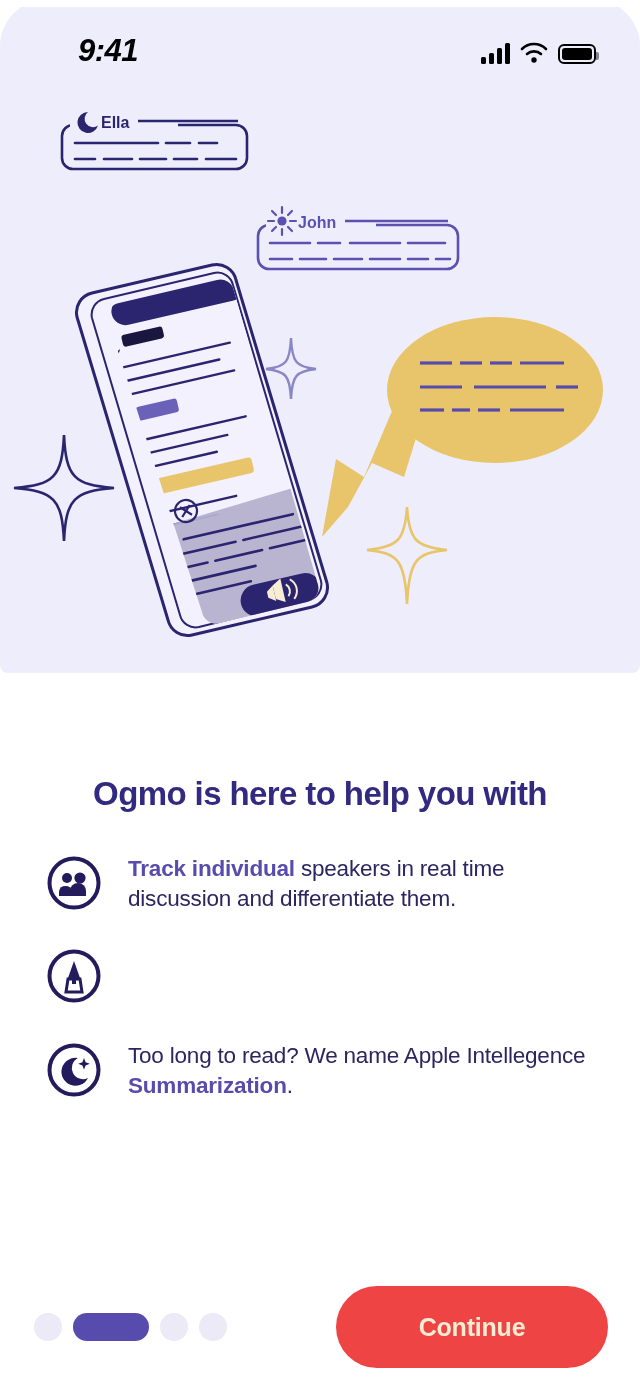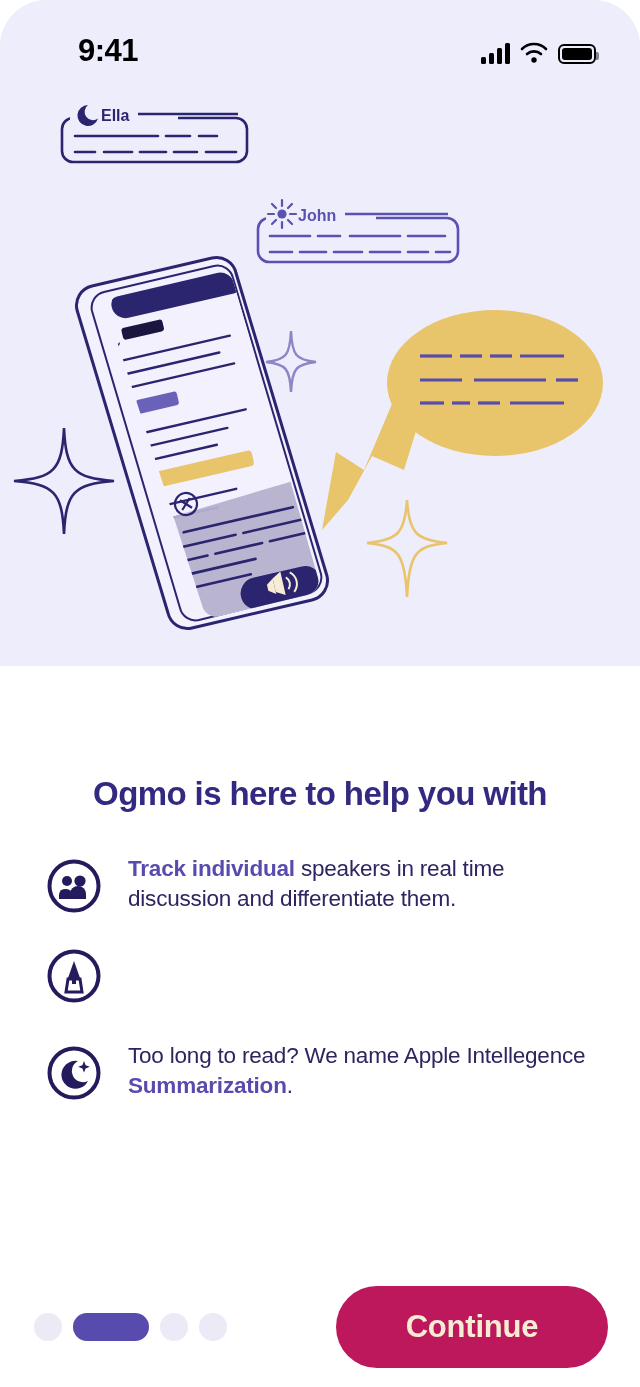--- a/index.html
+++ b/index.html
@@ -20,20 +20,21 @@
   
   #statusbar {
     position: absolute; top: 0; left: 0;
     width: 640px; height: 96px;
     z-index: 40;
   }
   #clock {
     position: absolute; left: 78px; top: 33px;
     font-size: 31px; font-weight: bold; color: #000;
     letter-spacing: -0.5px;
+    font-style: italic;
   }
   #status-icons {
     position: absolute; right: 44px; top: 38px;
     display: flex; align-items: flex-end; gap: 10px; height: 26px;
   }
   .bars { display: flex; align-items: flex-end; gap: 3px; height: 21px; }
   .bars i { display: block; width: 5px; background: #000; border-radius: 1.5px; }
   .bars i:nth-child(1) { height: 7px; }
   .bars i:nth-child(2) { height: 11px; }
   .bars i:nth-child(3) { height: 16px; }
@@ -47,45 +48,46 @@
     width: 3px; height: 8px; background: rgba(0,0,0,.45);
     border-radius: 0 2px 2px 0;
   }
   .batt span {
     position: absolute; left: 2px; top: 2px; bottom: 2px; right: 2px;
     background: #000; border-radius: 3px; display: block;
   }
 
   
   #hero {
-    position: absolute; top: 0; left: 0;
+    position: absolute; top: 7px; left: 0;
     width: 640px; height: 666px;
     background: #eeedfc;
     overflow: hidden;
+    border-radius: 8px;
   }
   #hero svg { position: absolute; top: 0; left: 0; }
 
   
   #content {
     position: absolute; top: 666px; left: 0;
     width: 640px; height: 721px;
     background: #ffffff;
     margin-top: 31px;
   }
   #headline {
     position: absolute; top: 78px; left: 0; width: 640px;
     text-align: center;
     font-size: 33px; font-weight: bold; color: #322a80;
     letter-spacing: -0.6px;
   }
   #features {
     position: absolute; top: 152px; left: 46px; width: 548px;
   }
   .feature {
-    display: flex; align-items: flex-end; gap: 26px;
+    display: flex; align-items: center; gap: 26px;
     margin-bottom: 32px;
   }
   .feature .ficon {
     flex: 0 0 auto; width: 56px; height: 56px; margin-top: 2px;
   }
   .feature .ftext {
     font-size: 22.5px; line-height: 30px; color: #2b2560;
     padding-top: 5px; letter-spacing: -0.2px;
   }
   .feature .ftext b { color: #574bad; font-weight: bold; }
@@ -96,24 +98,24 @@
   }
   #dots {
     position: absolute; left: 34px; top: 45px;
     display: flex; align-items: center; gap: 11px;
   }
   .dot { width: 28px; height: 28px; border-radius: 14px; background: #ebeaf6; }
   .dot.active { width: 76px; background: #574bad; }
   #continue {
     position: absolute; right: 32px; top: 18px;
     width: 272px; height: 82px;
-    background: #be185d; color: #f7ecd4;
+    background: #ef4444; color: #f7ecd4;
     border: none; border-radius: 41px;
     font-family: "Liberation Sans", sans-serif;
-    font-size: 31px; font-weight: bold; letter-spacing: -0.2px;
+    font-size: 25px; font-weight: bold; letter-spacing: -0.2px;
     cursor: pointer;
   }
 </style>
 </head>
 <body>
 
 <div id="screen">
 
   <div id="hero">
     <svg width="640" height="666" viewBox="0 0 640 666" xmlns="http://www.w3.org/2000/svg">

